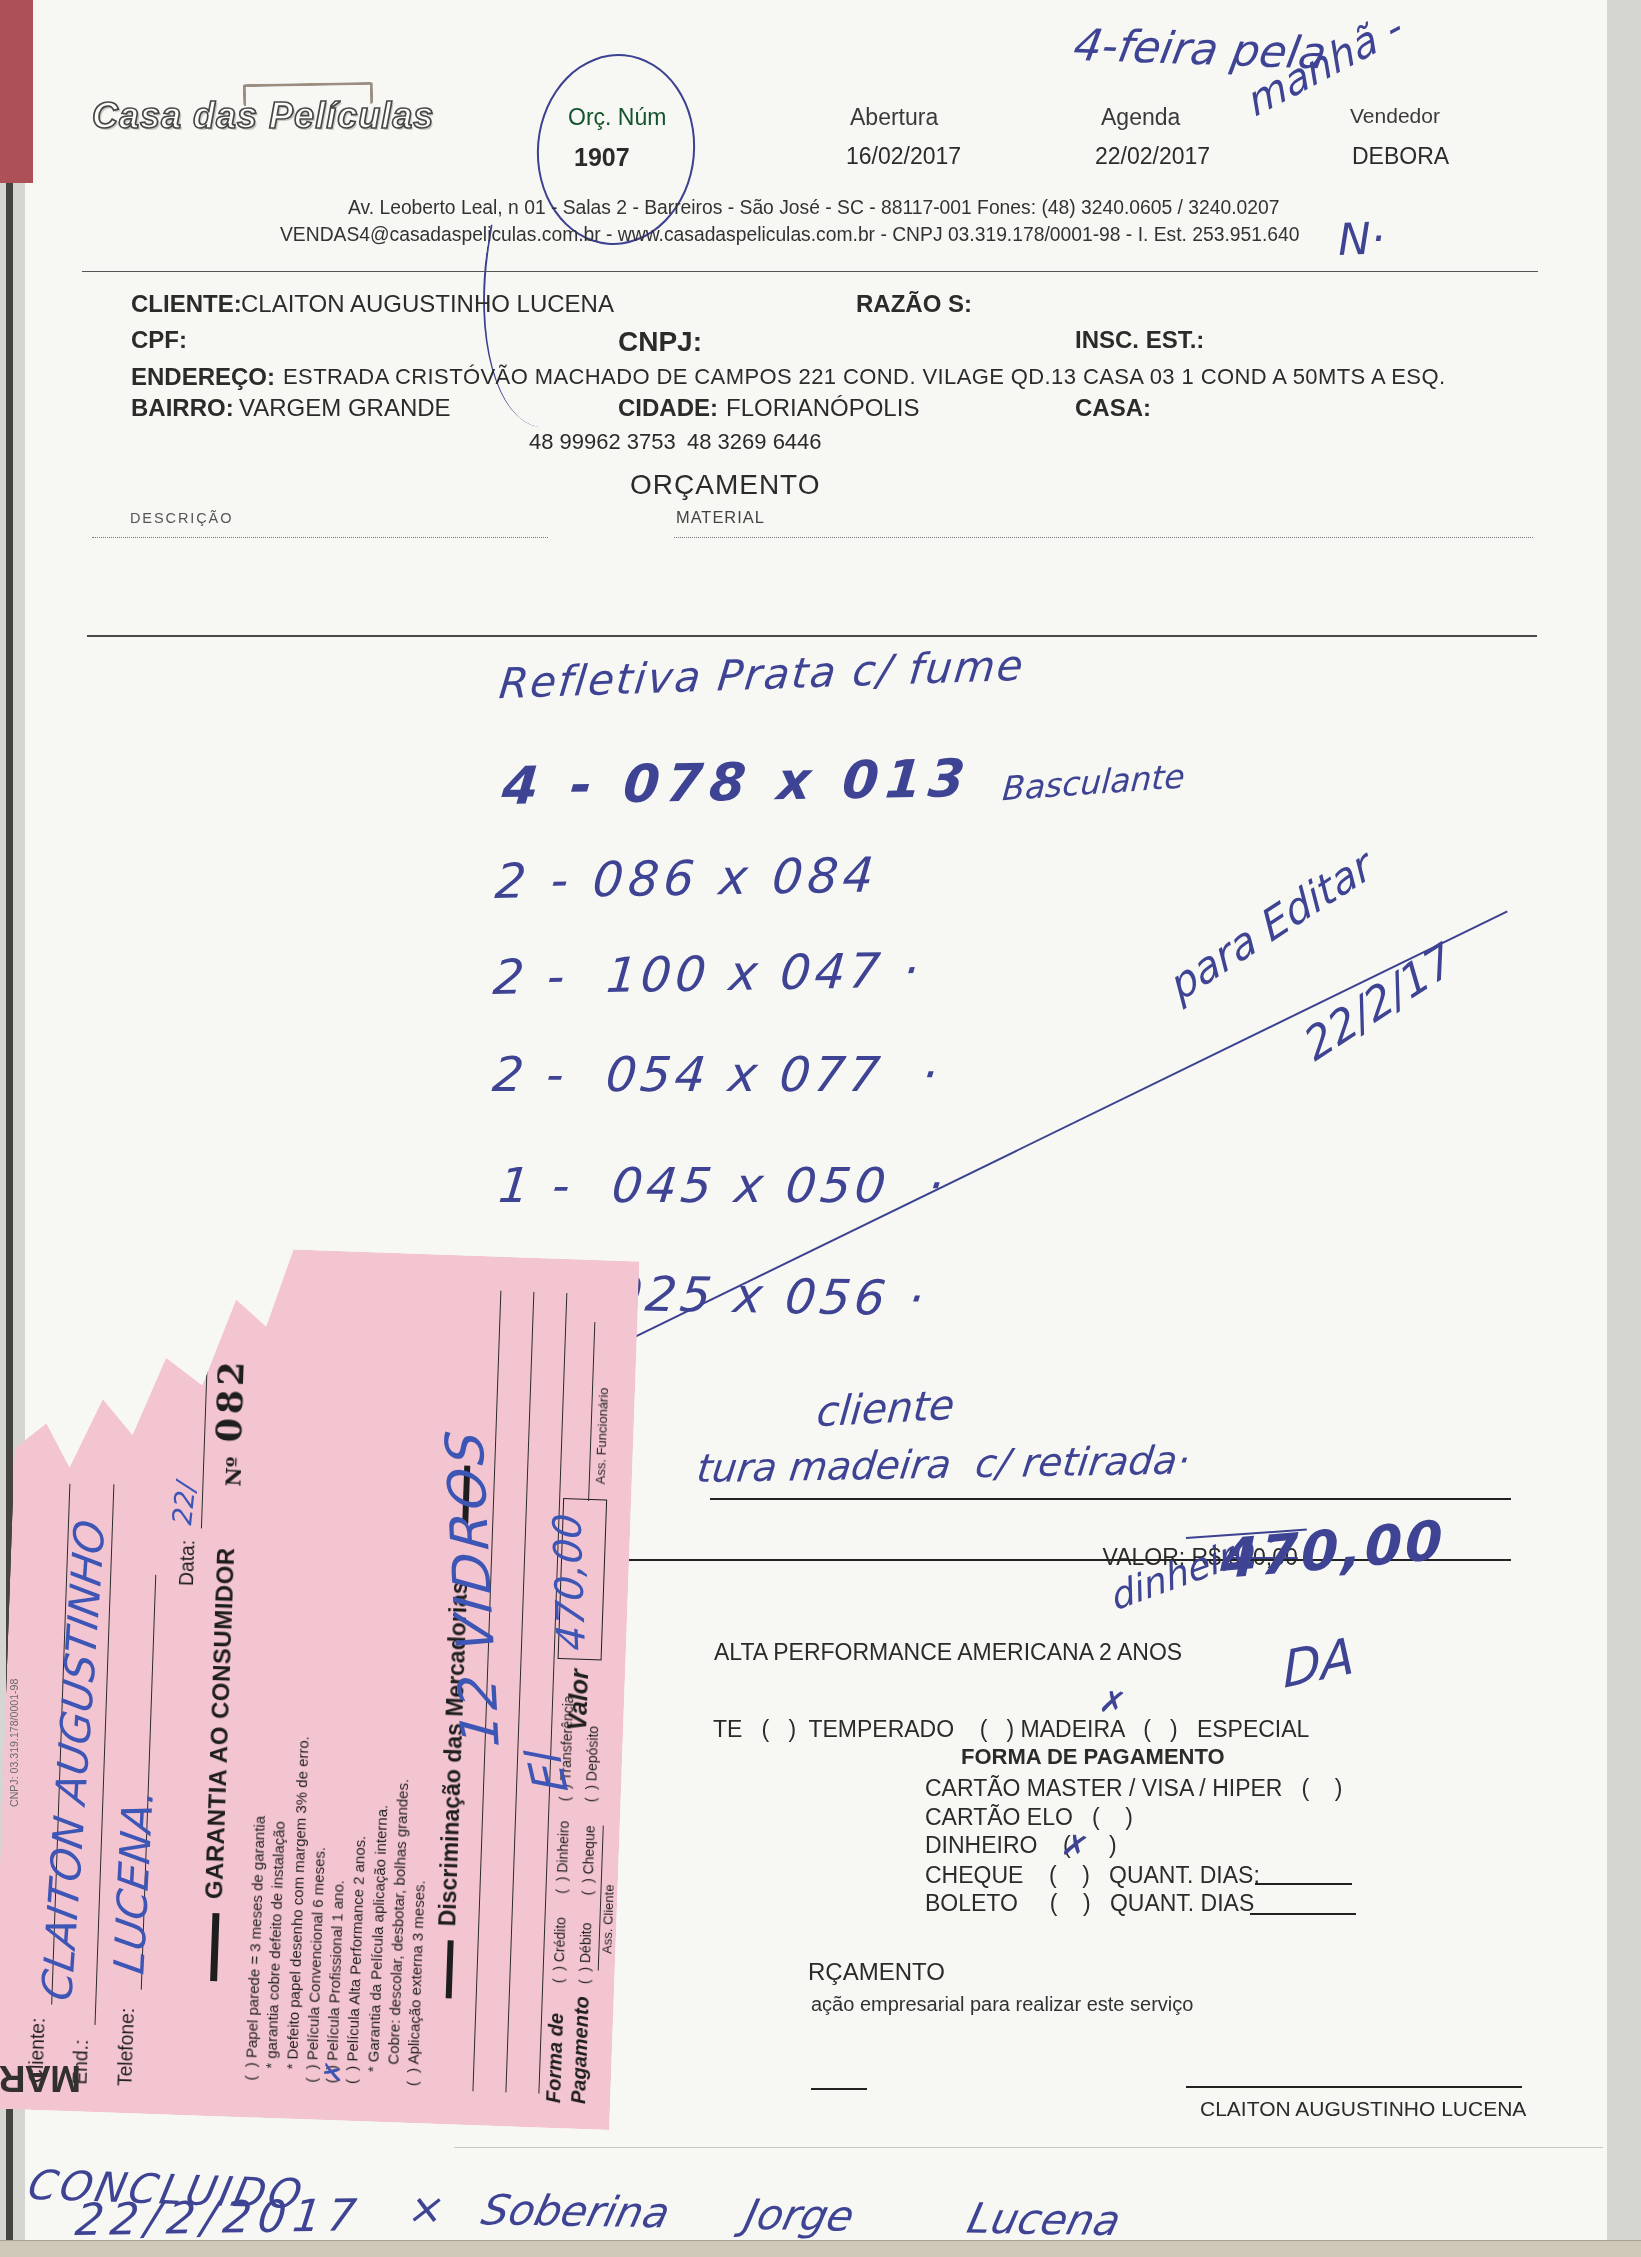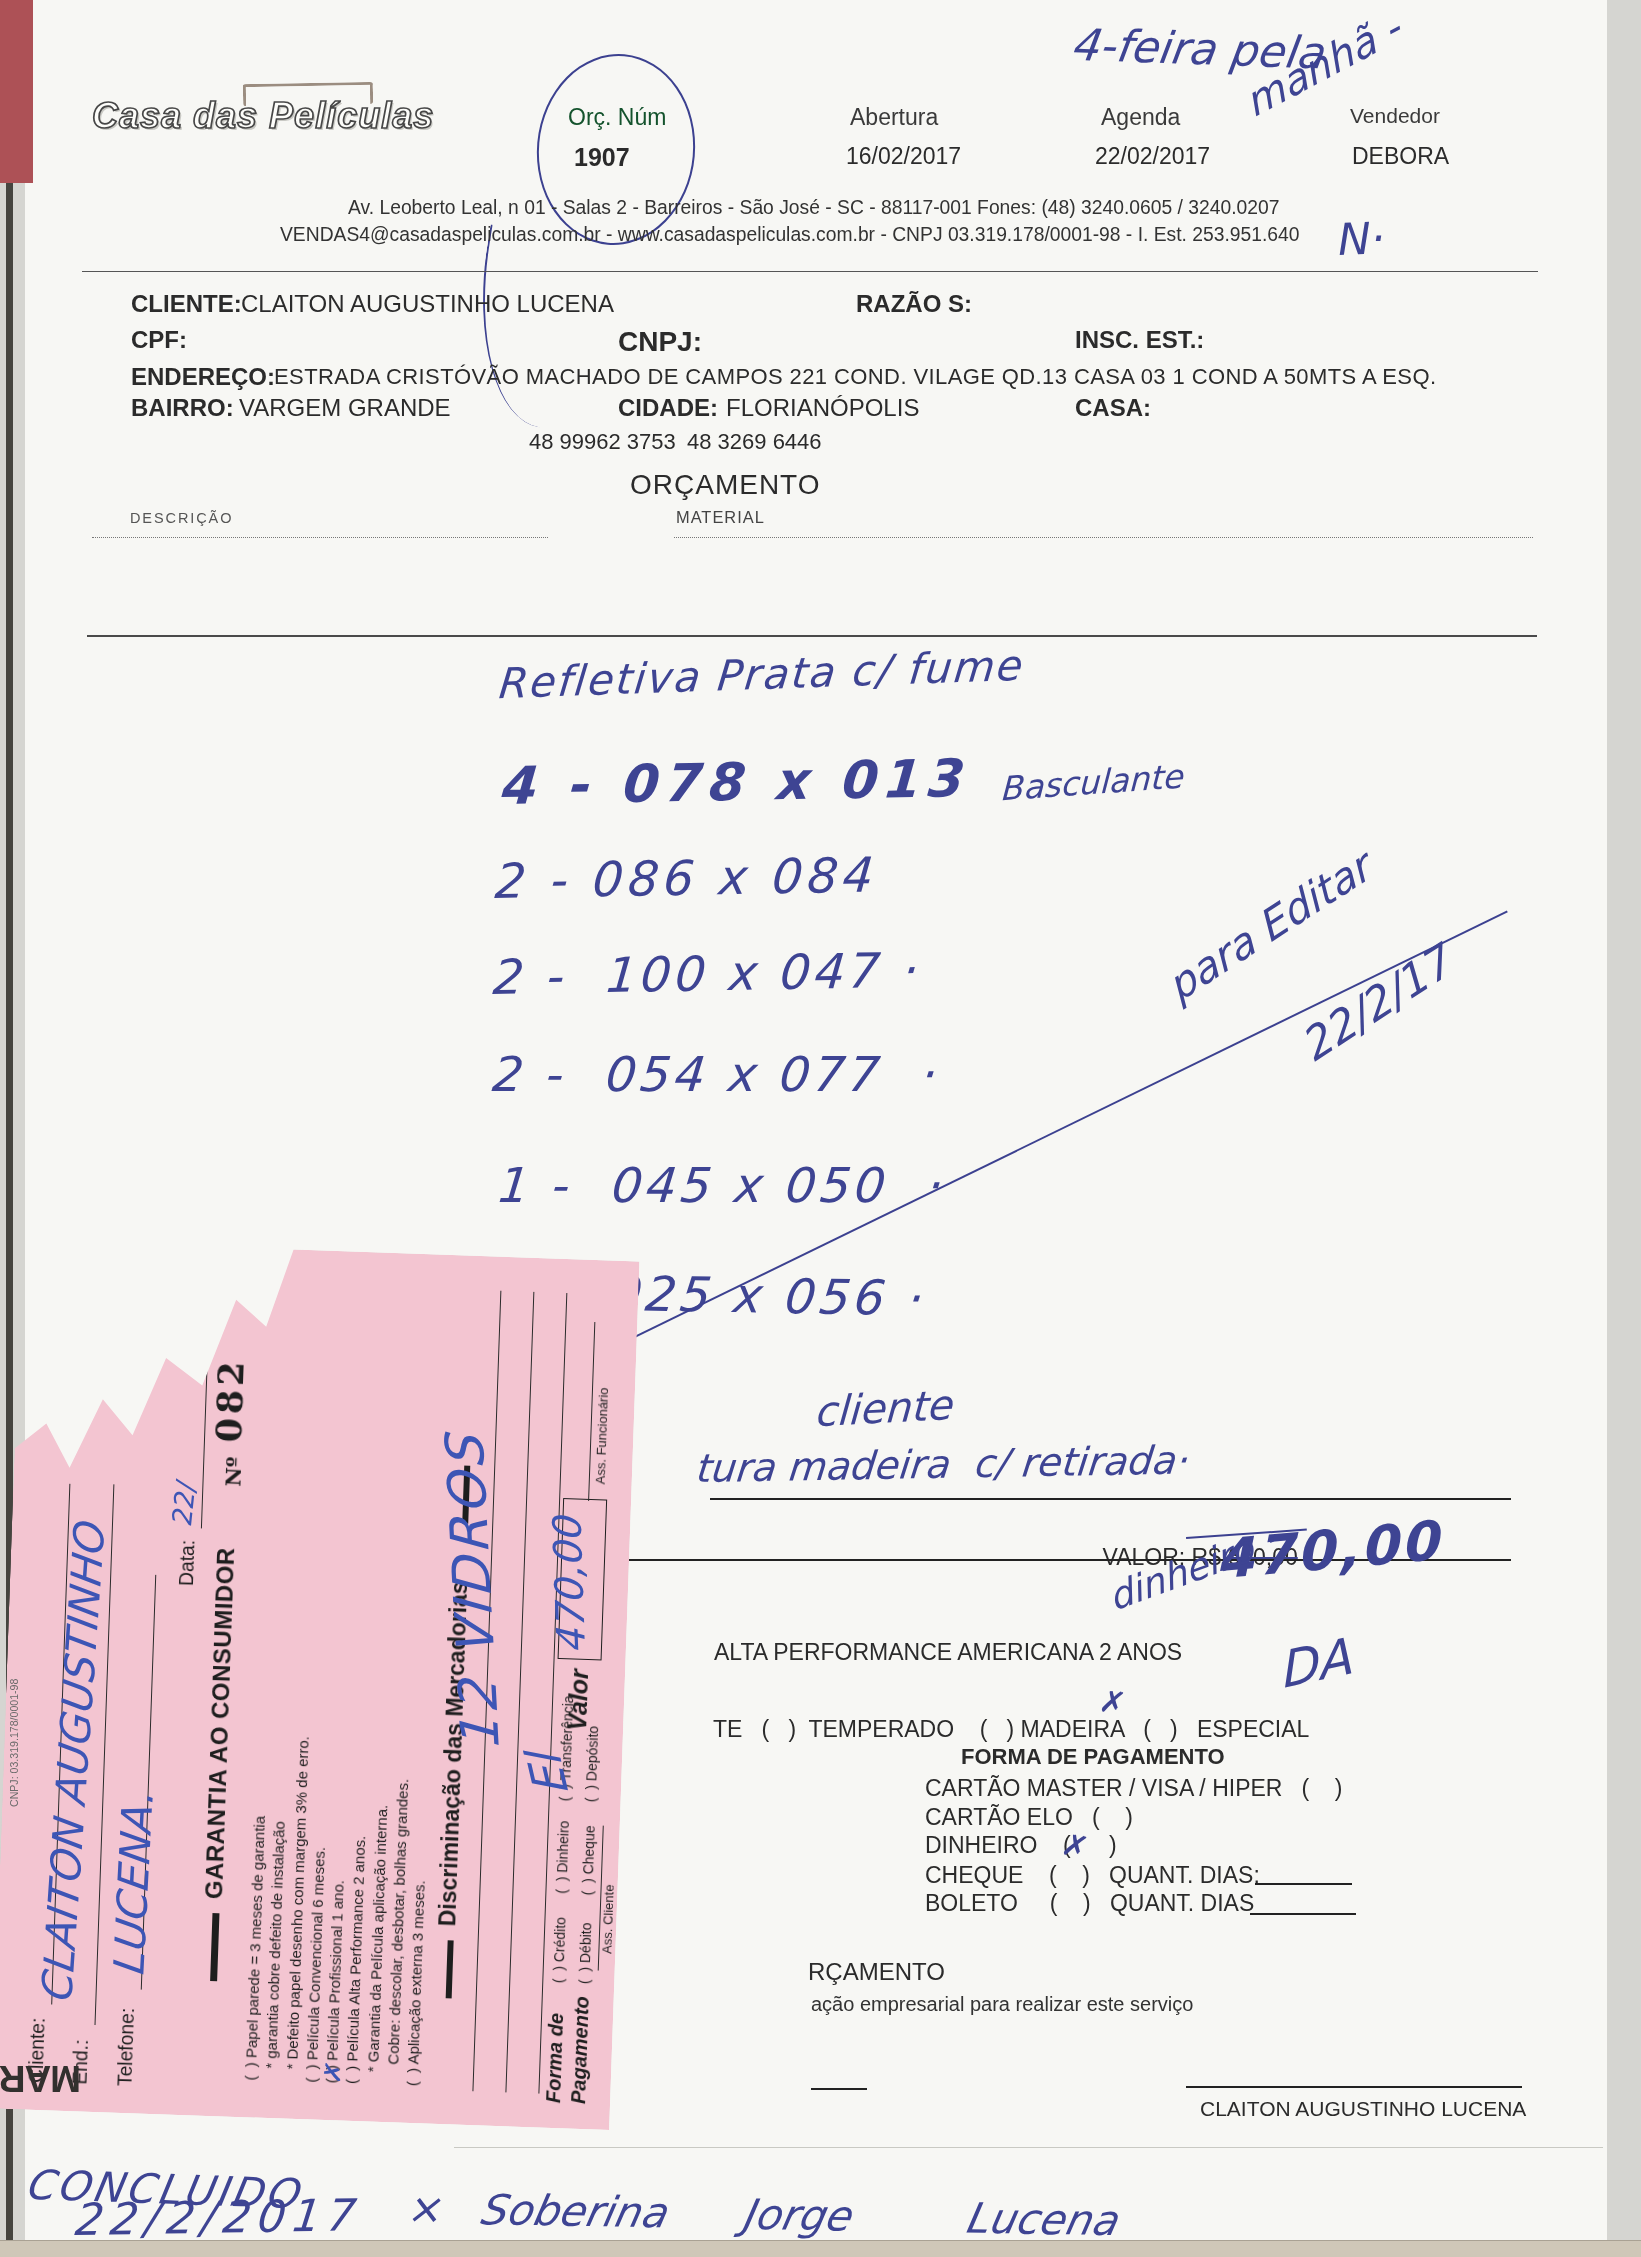--- a/index.html
+++ b/index.html
@@ -65,21 +65,21 @@
 
   <div class="line" style="left:82px;top:271px;width:1456px;background:#555;"></div>
 
   <div class="abs p b" style="left:131px;top:290px;font-size:24px;">CLIENTE:</div>
   <div class="abs p" style="left:241px;top:290px;font-size:24px;">CLAITON AUGUSTINHO LUCENA</div>
   <div class="abs p b" style="left:856px;top:290px;font-size:24px;">RAZÃO S:</div>
   <div class="abs p b" style="left:131px;top:326px;font-size:24px;">CPF:</div>
   <div class="abs p b" style="left:618px;top:326px;font-size:28px;">CNPJ:</div>
   <div class="abs p b" style="left:1075px;top:326px;font-size:24px;">INSC. EST.:</div>
   <div class="abs p b" style="left:131px;top:363px;font-size:24px;">ENDEREÇO:</div>
-  <div class="abs p" style="left:274px;top:364px;font-size: 22px;letter-spacing:0.4px;text-align:right;">ESTRADA CRISTÓVÃO MACHADO DE CAMPOS 221 COND. VILAGE QD.13 CASA 03 1 COND A 50MTS A ESQ.</div>
+  <div class="abs p" style="left:283px;top:364px;font-size: 22px;letter-spacing:0.4px;text-align:right;">ESTRADA CRISTÓVÃO MACHADO DE CAMPOS 221 COND. VILAGE QD.13 CASA 03 1 COND A 50MTS A ESQ.</div>
   <div class="abs p b" style="left:131px;top:394px;font-size:24px;">BAIRRO:</div>
   <div class="abs p" style="left:239px;top:394px;font-size:24px;">VARGEM GRANDE</div>
   <div class="abs p b" style="left:618px;top:394px;font-size:24px;">CIDADE:</div>
   <div class="abs p" style="left:726px;top:394px;font-size:24px;">FLORIANÓPOLIS</div>
   <div class="abs p b" style="left:1075px;top:394px;font-size:24px;">CASA:</div>
   <div class="abs p" style="left:529px;top:429px;font-size:22px;">48 99962 3753</div>
   <div class="abs p" style="left:687px;top:429px;font-size:22px;">48 3269 6446</div>
 
   <div class="abs p" style="left:630px;top:469px;font-size:28px;letter-spacing:1px;">ORÇAMENTO</div>
   <div class="abs p" style="left:130px;top:510px;font-size:14.5px;letter-spacing:1.9px;color:#555;">DESCRIÇÃO</div>

